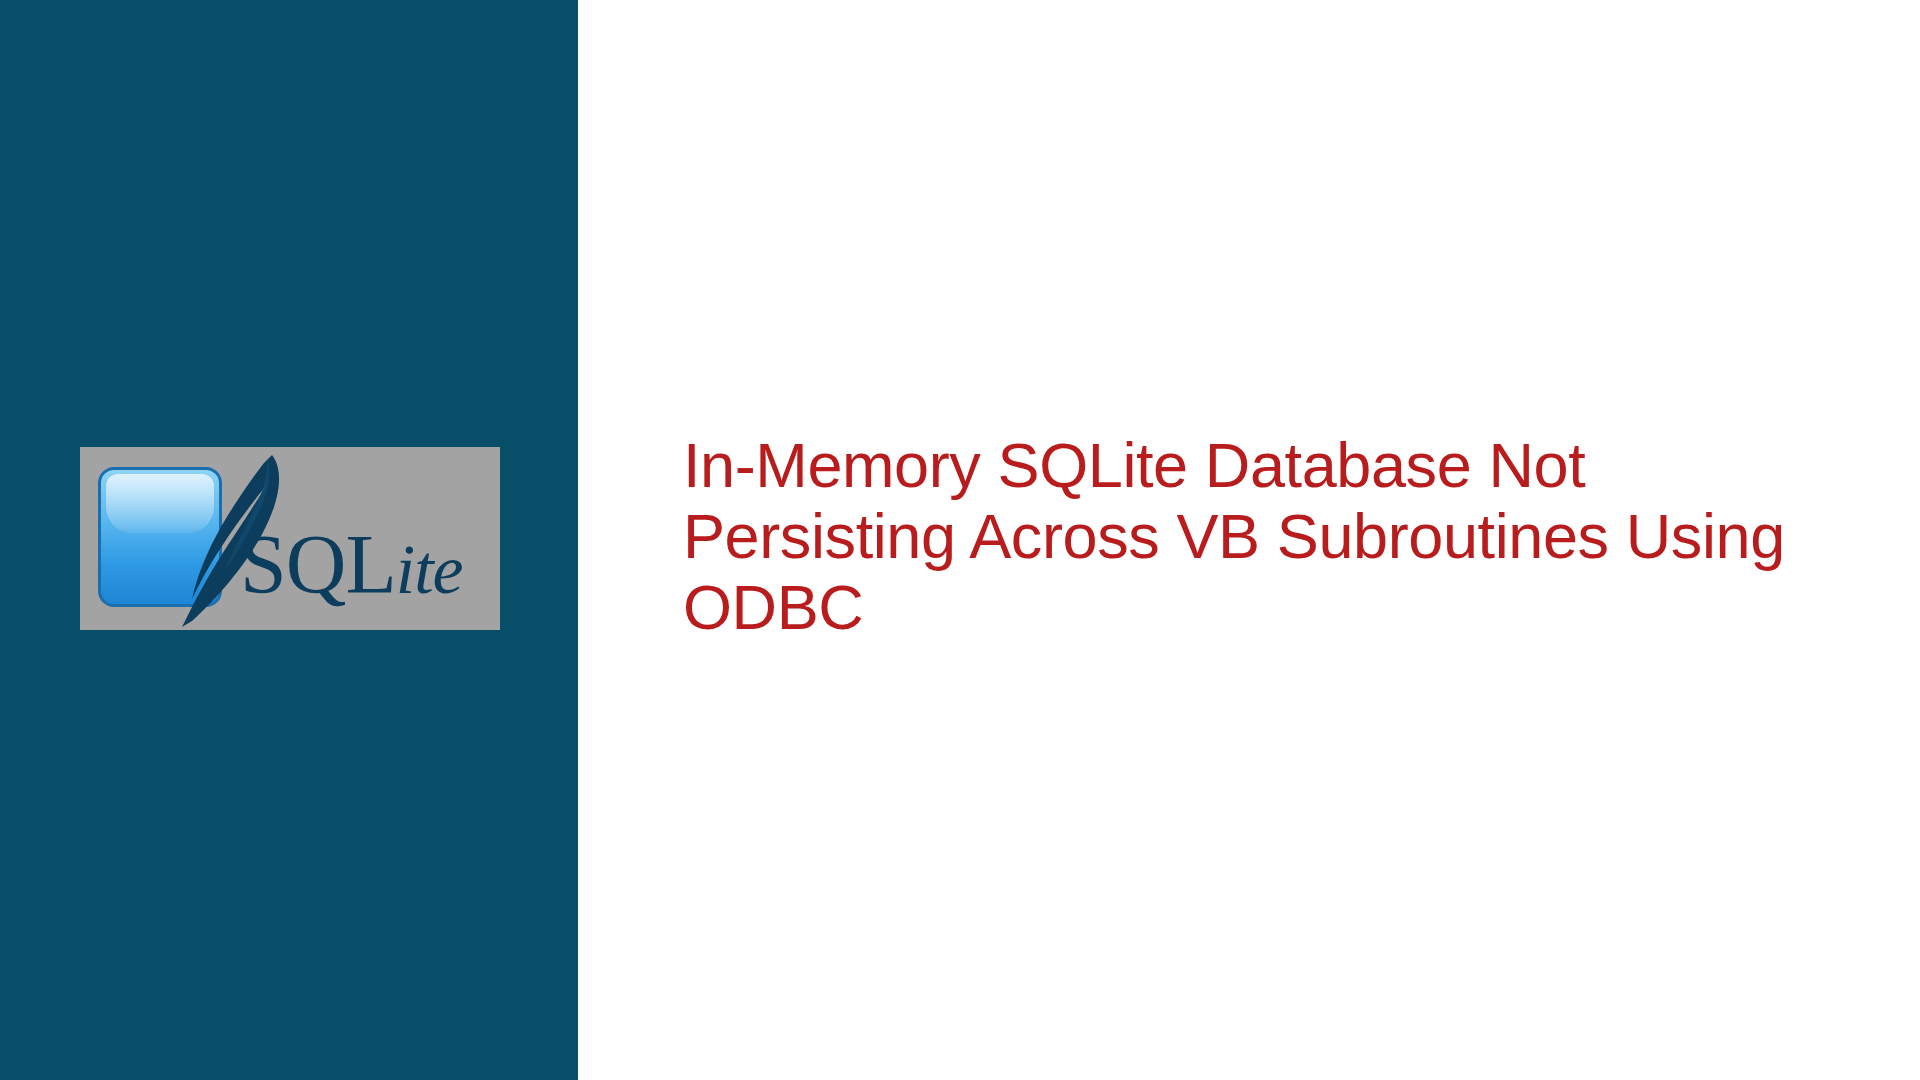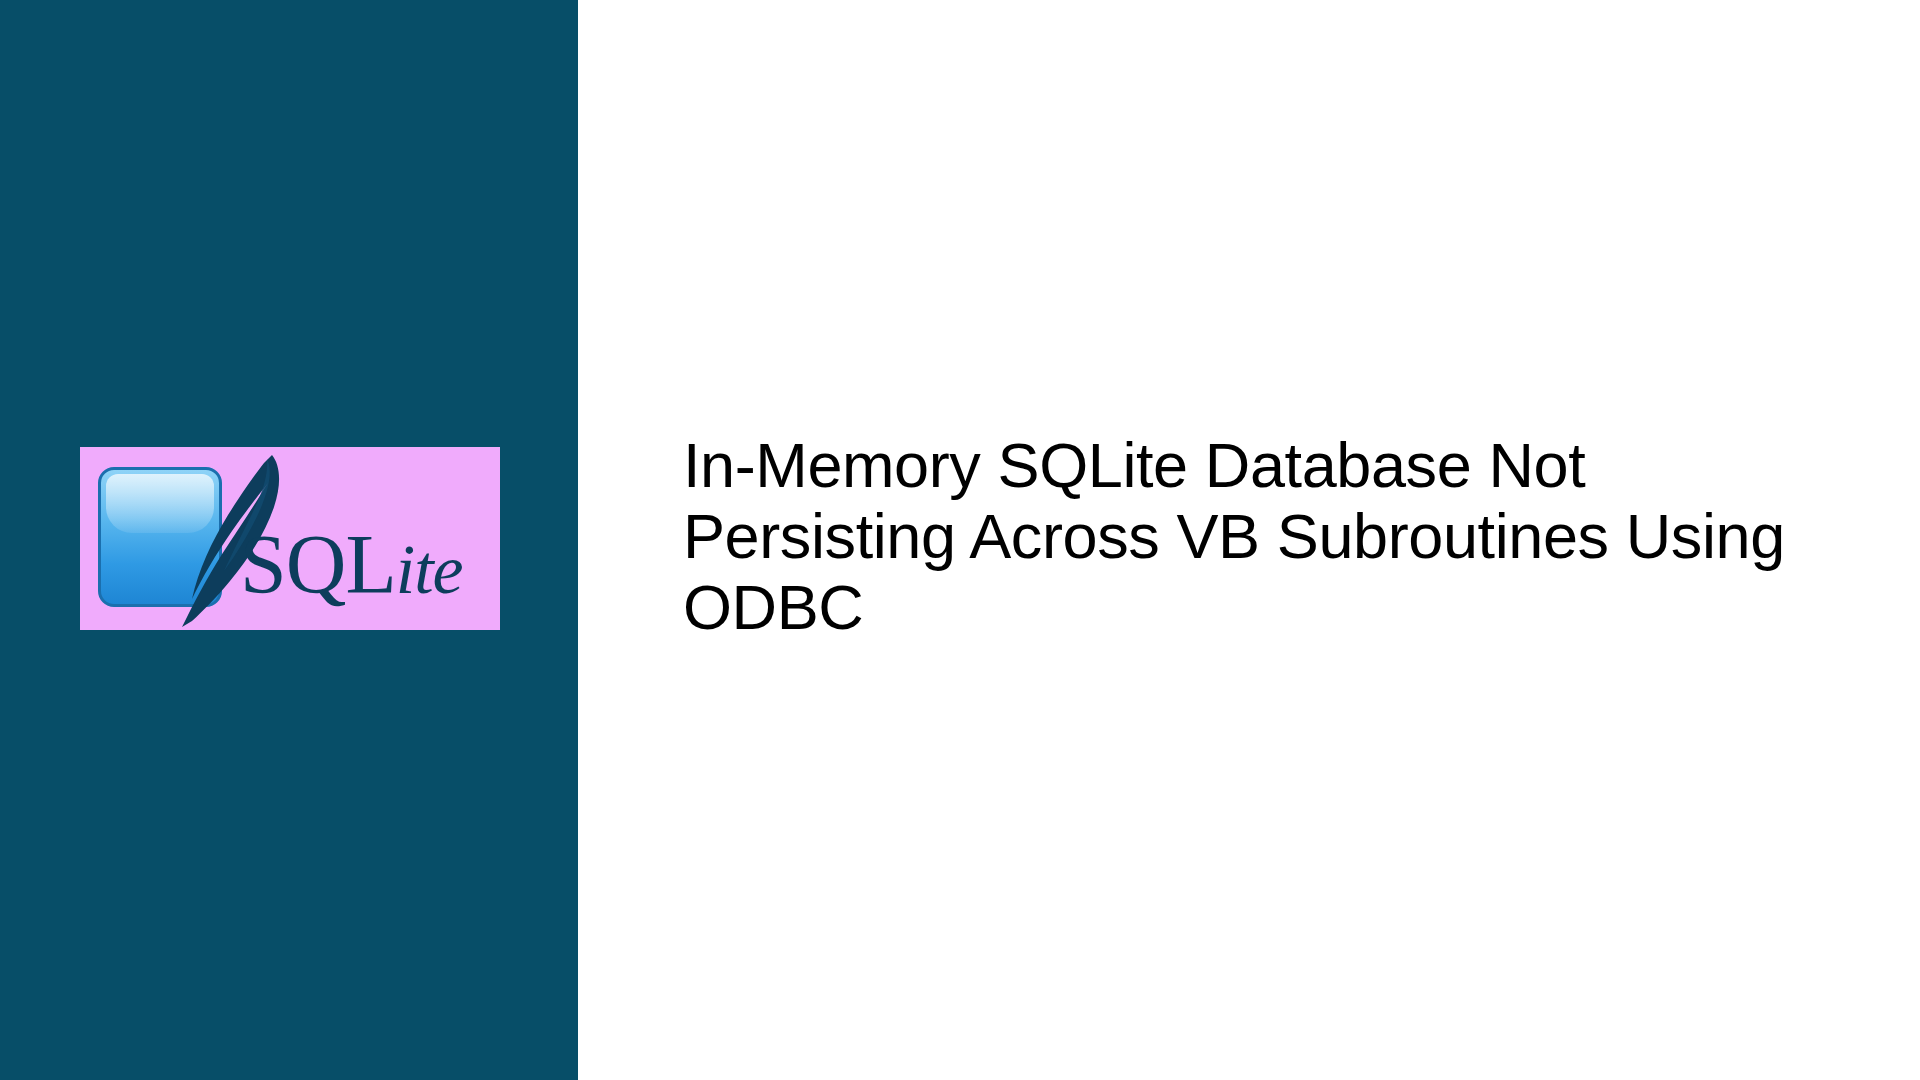--- a/index.html
+++ b/index.html
@@ -27,21 +27,21 @@
     height: 1080px;
     background: #074e68;
   }
   
   .logo-card {
     position: absolute;
     left: 80px;
     top: 447px;
     width: 420px;
     height: 183px;
-    background: #f0abfc;
+    background: #a3a3a3;
     overflow: hidden;
   }
   .logo-inner {
     position: absolute;
     left: 0;
     top: 0;
     width: 420px;
     height: 183px;
   }
   
@@ -96,21 +96,21 @@
     left: 683px;
     top: 430px;
     width: 1130px;
   }
   .slide-title {
     margin: 0;
     font-family: "Liberation Sans", sans-serif;
     font-weight: 400;
     font-size: 63px;
     line-height: 1.13;
-    color: #000000;
+    color: #b91c1c;
     letter-spacing: -0.4px;
   }
 </style>
 </head>
 <body>
 
 <div class="slide">
 
   <div class="accent-panel"></div>
 

